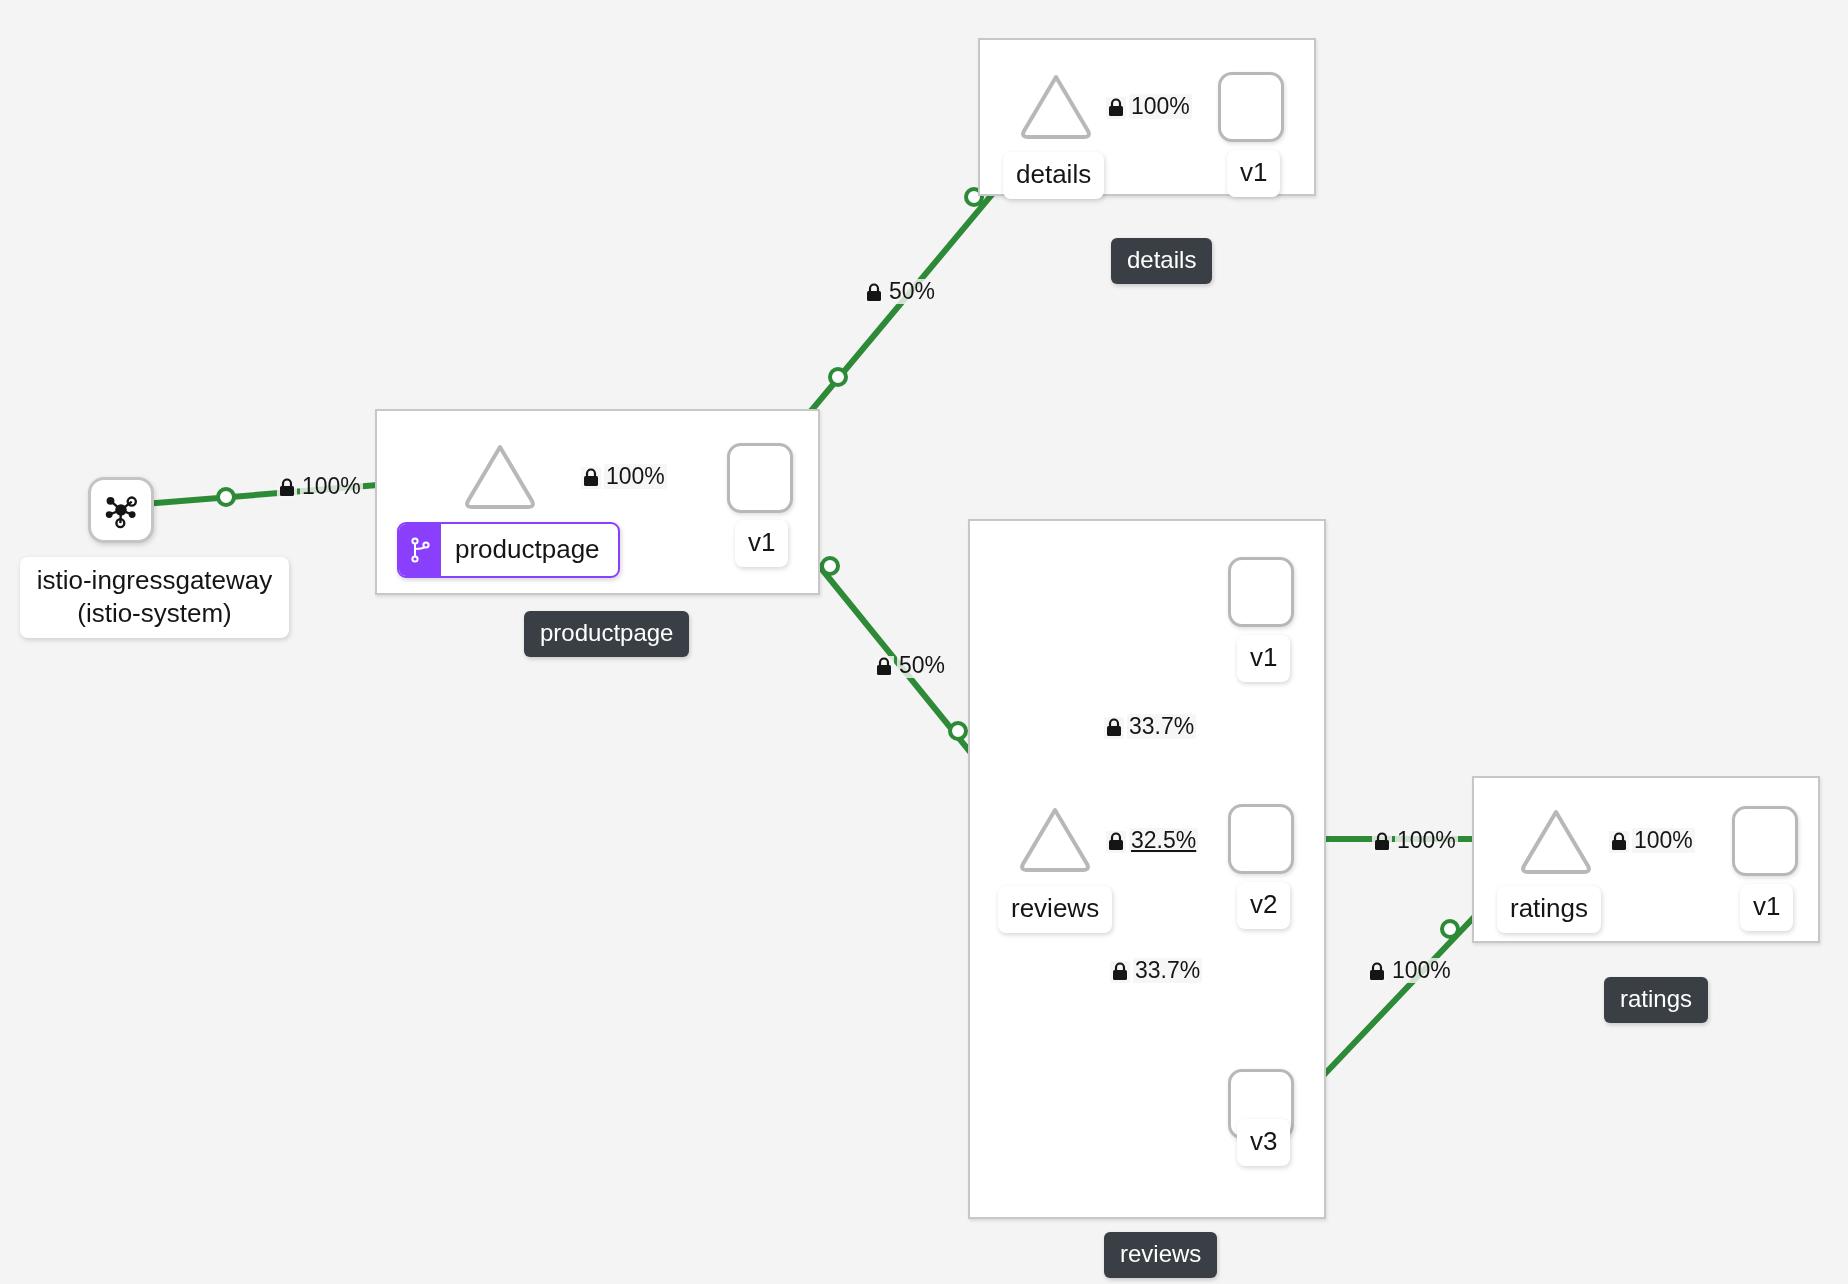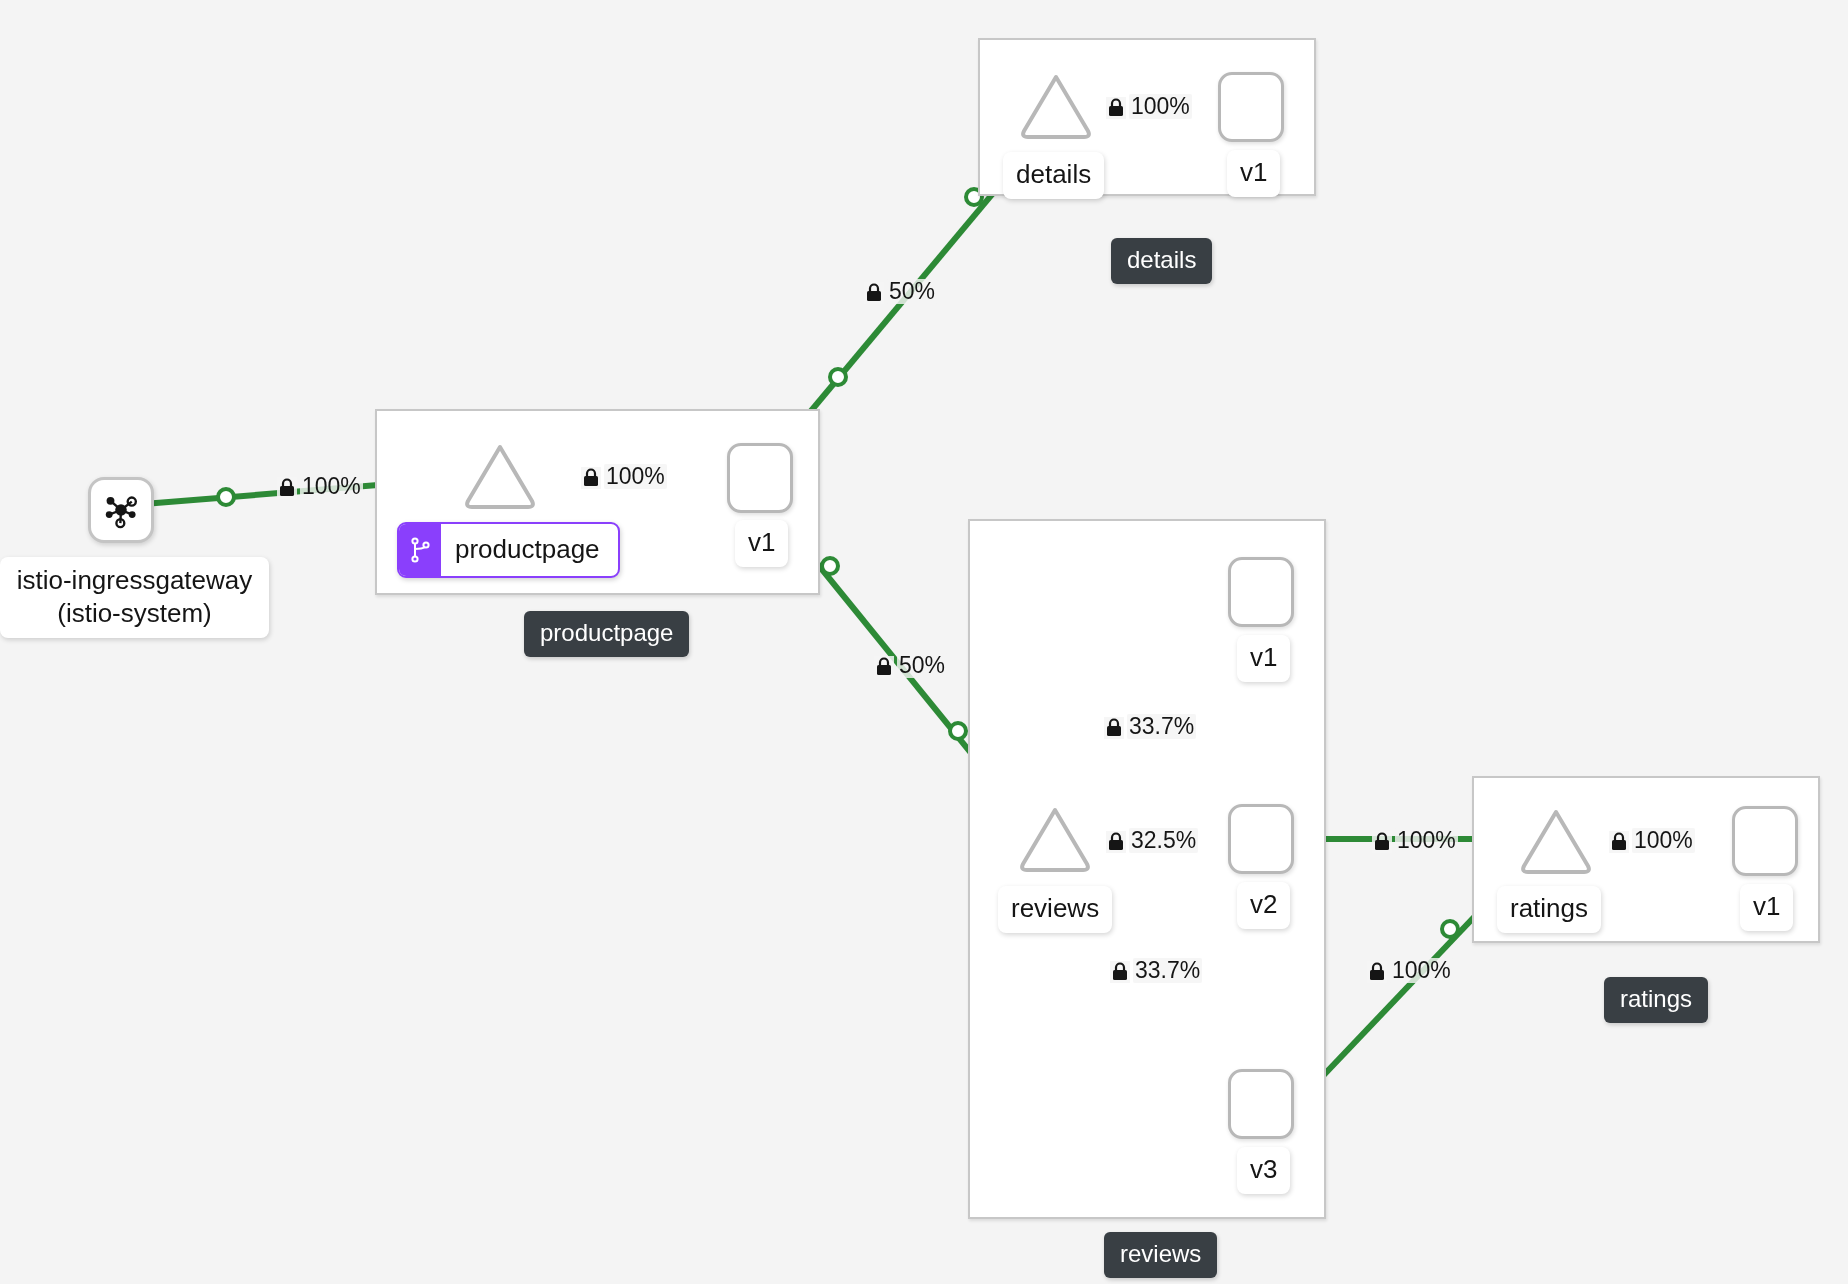--- a/index.html
+++ b/index.html
@@ -47,21 +47,21 @@
     background: #ffffff;
     color: #151515;
     font-size: 26px;
     line-height: 1.18;
     padding: 7px 13px 9px 13px;
     border-radius: 8px;
     white-space: nowrap;
     box-shadow: 1px 2px 5px rgba(0,0,0,0.16);
     text-align: center;
   }
-  .node-label.multi { line-height: 1.25; }
+  .node-label.multi { line-height: 1.25; margin-left: 20px; }
   
   .badge-label {
     position: absolute;
     display: flex;
     align-items: stretch;
     border-radius: 9px;
     overflow: hidden;
     background: #ffffff;
     border: 2px solid #8a3ffc;
     box-shadow: 1px 2px 5px rgba(0,0,0,0.18);
@@ -230,21 +230,21 @@
   </svg>
   <div class="node-label" style="left:998px; top:886px;">reviews</div>
 
   <div class="box-node" style="left:1228px; top:557px; width:66px; height:70px;"></div>
   <div class="node-label" style="left:1237px; top:635px;">v1</div>
 
   <div class="box-node" style="left:1228px; top:804px; width:66px; height:70px;"></div>
   <div class="node-label" style="left:1237px; top:882px;text-align:center;">v2</div>
 
   <div class="box-node" style="left:1228px; top:1069px; width:66px; height:70px;"></div>
-  <div class="node-label" style="left:1237px; top:1147px;">v3</div>
+  <div class="node-label" style="left:1237px; top:1119px;">v3</div>
 
   <svg style="position:absolute; left:1518px; top:805px; width:76px; height:72px;" viewBox="0 0 76 72">
     <path d="M38 7 L70 61 Q73 67 66 67 L10 67 Q3 67 6 61 Z" fill="#ffffff" stroke="#b8b8b8" stroke-width="4" stroke-linejoin="round"></path>
   </svg>
   <div class="node-label" style="left:1497px; top:886px;">ratings</div>
 
   <div class="box-node" style="left:1732px; top:806px; width:66px; height:70px;"></div>
   <div class="node-label" style="left:1740px; top:884px;">v1</div>
 
   <div class="edge-label" style="left:277px; top:474px;">
@@ -300,21 +300,21 @@
   <div class="edge-label" style="left:1104px; top:714px;">
     <span class="lock">
       <svg width="20" height="22" viewBox="0 0 20 22">
           <path d="M6 9 V6.5 A4 4 0 0 1 14 6.5 V9" fill="none" stroke="#151515" stroke-width="2.2"></path>
           <rect x="3" y="9" width="14" height="10" rx="1.6" fill="#151515"></rect>
         </svg>
     </span>
     <span class="pct">33.7%</span>
   </div>
 
-  <div class="edge-label" style="left:1106px; top:828px;">
+  <div class="edge-label" style="left:1106px; top:828px;text-decoration:underline;">
     <span class="lock">
       <svg width="20" height="22" viewBox="0 0 20 22">
           <path d="M6 9 V6.5 A4 4 0 0 1 14 6.5 V9" fill="none" stroke="#151515" stroke-width="2.2"></path>
           <rect x="3" y="9" width="14" height="10" rx="1.6" fill="#151515"></rect>
         </svg>
     </span>
     <span class="pct">32.5%</span>
   </div>
 
   <div class="edge-label" style="left:1110px; top:958px;">

